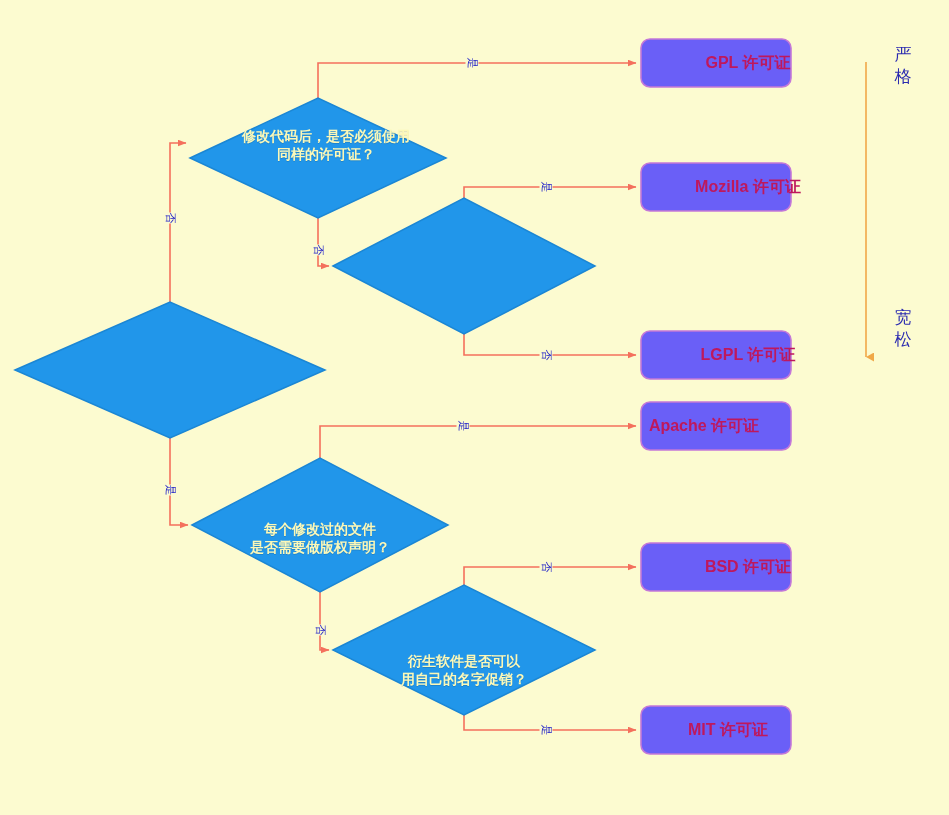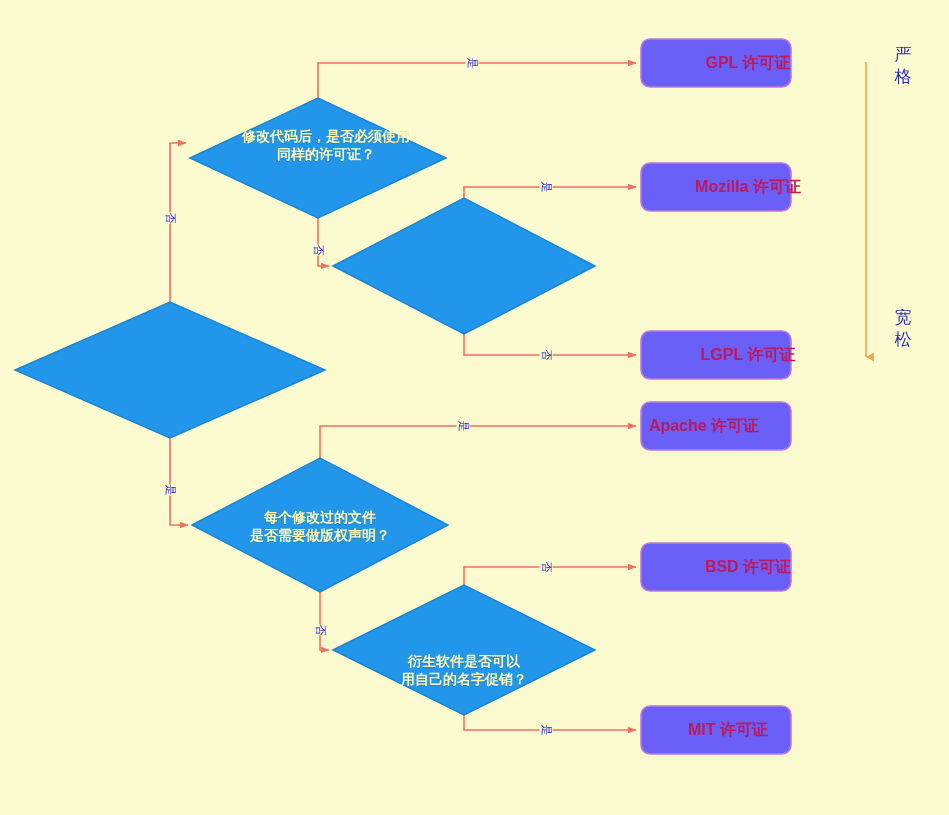--- a/index.html
+++ b/index.html
@@ -127,21 +127,21 @@
       <rect x="641" y="402" width="150" height="48" rx="9" ry="9"></rect>
       <rect x="641" y="543" width="150" height="48" rx="9" ry="9"></rect>
       <rect x="641" y="706" width="150" height="48" rx="9" ry="9"></rect>
     </g>
 
     <line id="axis-line" x1="866" y1="62" x2="866" y2="357" stroke="#f0a848" stroke-width="1.6" marker-end="url(#axisarrow)"></line>
   </svg>
 
   <div class="diamond-label" style="left:318px; top:145px;margin-left:8px;">修改代码后，是否必须使用
 同样的许可证？</div>
-  <div class="diamond-label" style="left:320px; top:526px;">每个修改过的文件
+  <div class="diamond-label" style="left:320px; top:538px;">每个修改过的文件
 是否需要做版权声明？</div>
   <div class="diamond-label" style="left:464px; top:646px;margin-top:24px;">衍生软件是否可以
 用自己的名字促销？</div>
 
   <div class="terminal-label" style="left:716px; top:63px;">GPL 许可证</div>
   <div class="terminal-label" style="left:716px; top:187px;">Mozilla 许可证</div>
   <div class="terminal-label" style="left:716px; top:355px;">LGPL 许可证</div>
   <div class="terminal-label" style="left:672px; top:426px;">Apache 许可证</div>
   <div class="terminal-label" style="left:716px; top:567px;">BSD 许可证</div>
   <div class="terminal-label" style="left:696px; top:730px;">MIT 许可证</div>

